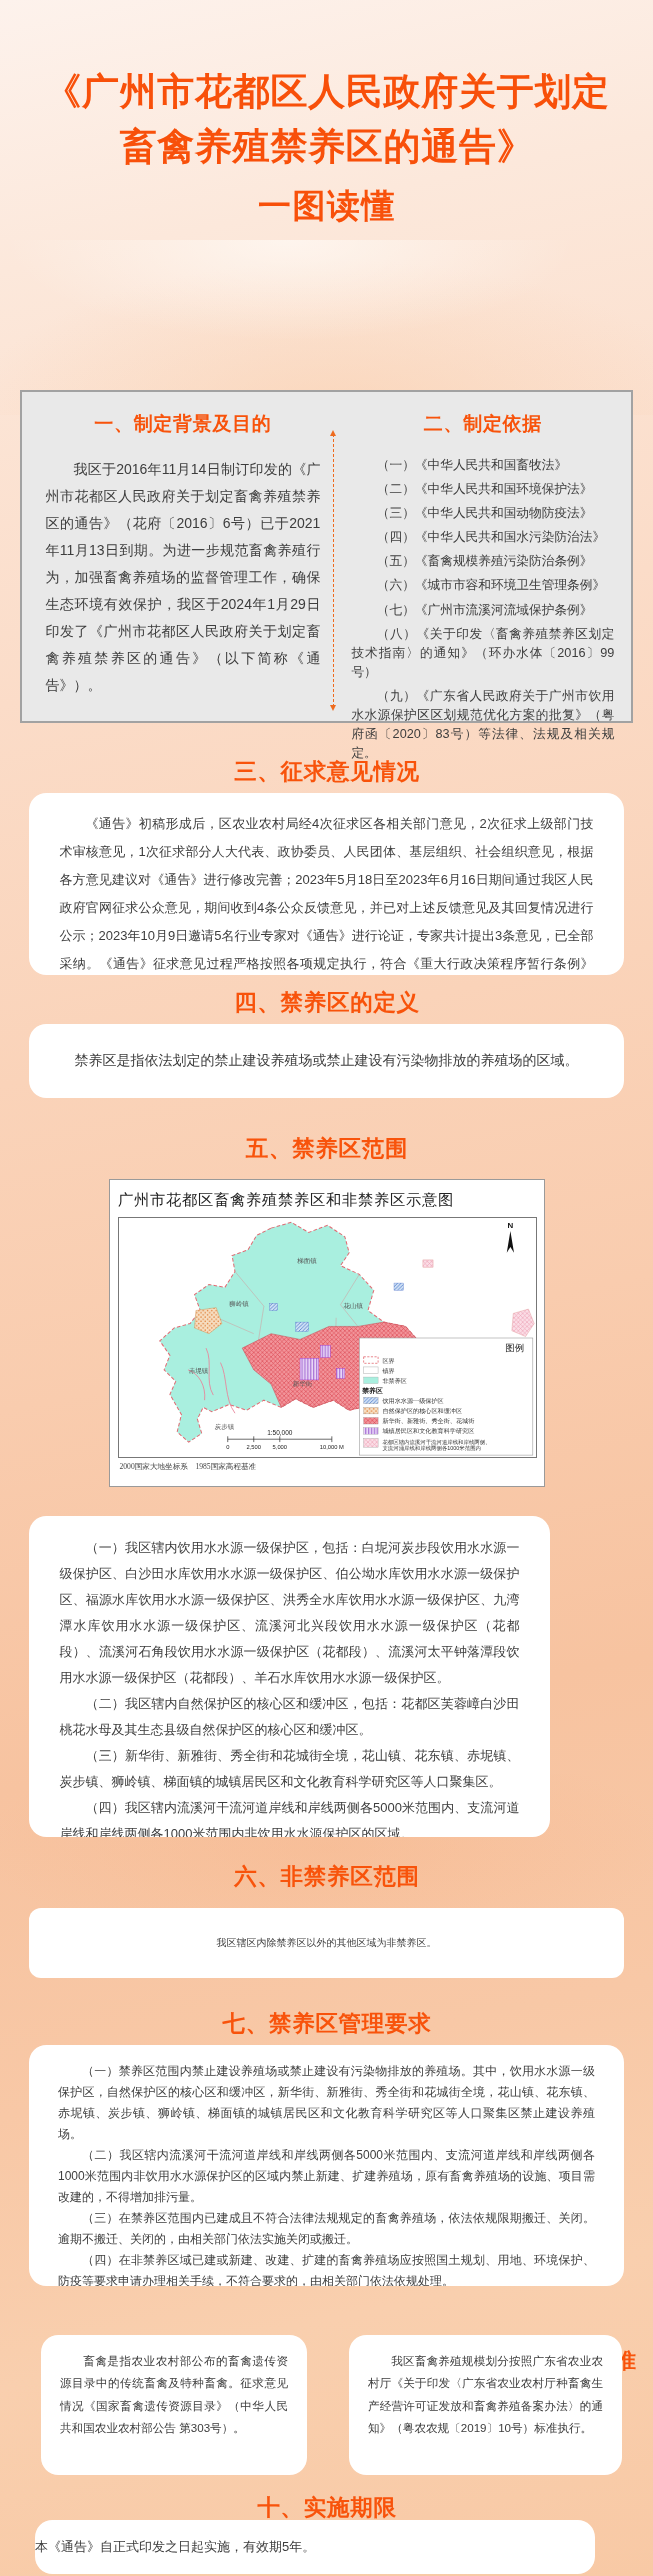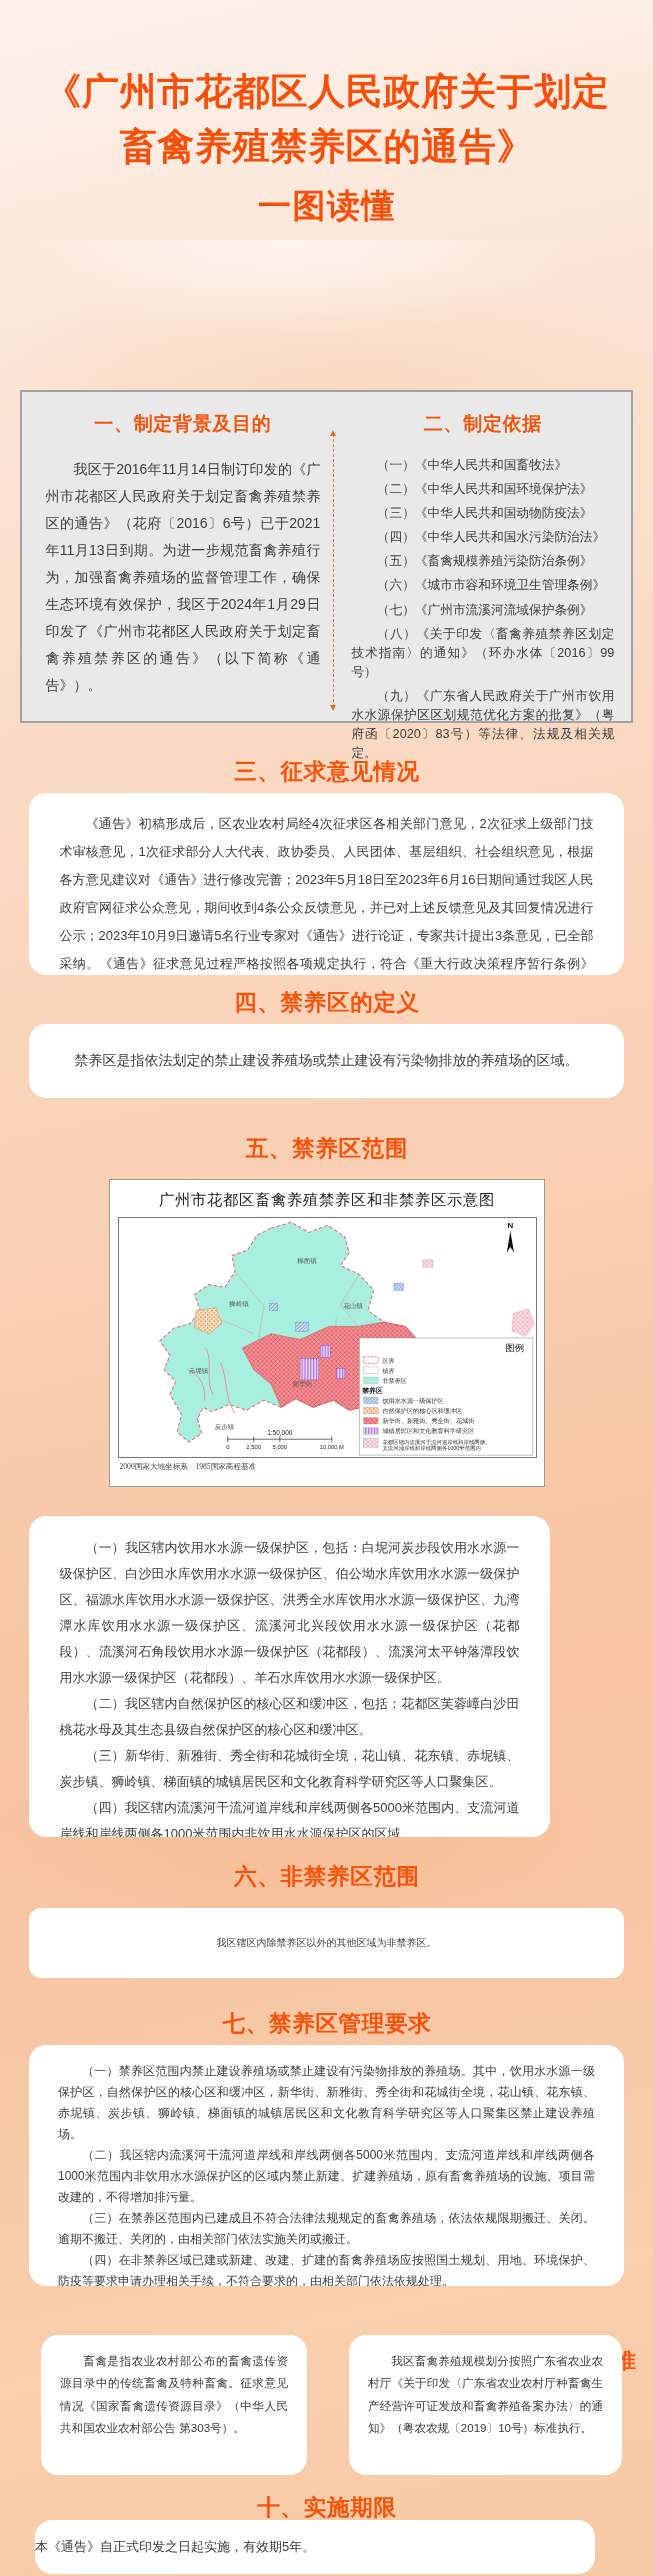--- a/index.html
+++ b/index.html
@@ -37,21 +37,21 @@
   .s7-card { left:29px; top:2045px; width:595px; height:241px; padding:16px 29px; font-size:12px; line-height:21px; }
   .small-card { top:2335px; height:140px; padding:14.5px 19px; font-size:11.6px; line-height:22.5px; }
   .s8-card { left:41px;  width:266px; }
   .s9-card { left:349px; width:273px; }
   .s10-card { left:35px; top:2520px; width:560px; height:54px; display:flex; align-items:center; justify-content:flex-start; font-size:13px; }
   .half-title { position:absolute; top:2303px; font-size:21px; font-weight:bold; color:#f8530b; text-align:right;margin-top:44px; }
   .t8 { left:41px; width:266px; } .t9 { left:334px; width:302px; }
   .map-card { position:absolute; left:109px; top:1179px; width:436px; height:308px;
     background:#fff; border:0.7px solid #9a9a9a; padding:5.8px 8px; }
   .map-title { font-family:"Liberation Serif","DejaVu Serif",serif; font-size:15.3px; color:#222;
-    text-align:center; margin:4.4px 0 5.8px; letter-spacing:0.7px; }
+    text-align:left; margin:4.4px 0 5.8px; letter-spacing:0.7px; }
   .map-frame { position:relative; width:419px; height:241px; border:0.7px solid #777; background:#fff; }
   .map-frame svg { position:absolute; inset:0; }
   .map-datum { font-size:7.6px; color:#444; margin-top:4.4px; padding-left:1.5px;
     font-family:"Liberation Serif","DejaVu Serif",serif; }
   svg text { font-family:"Liberation Sans","DejaVu Sans",sans-serif; }
   .legend-title-text, .map-title-svg { font-family:"Liberation Serif","DejaVu Serif",serif; }
 </style>
 </head>
 <body>
 

